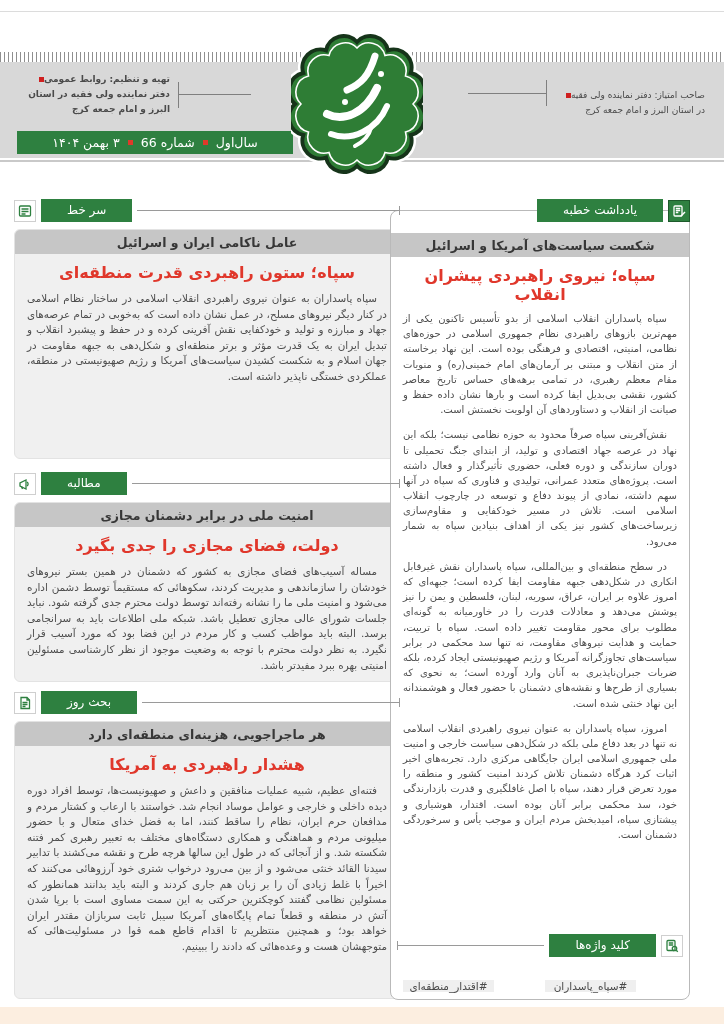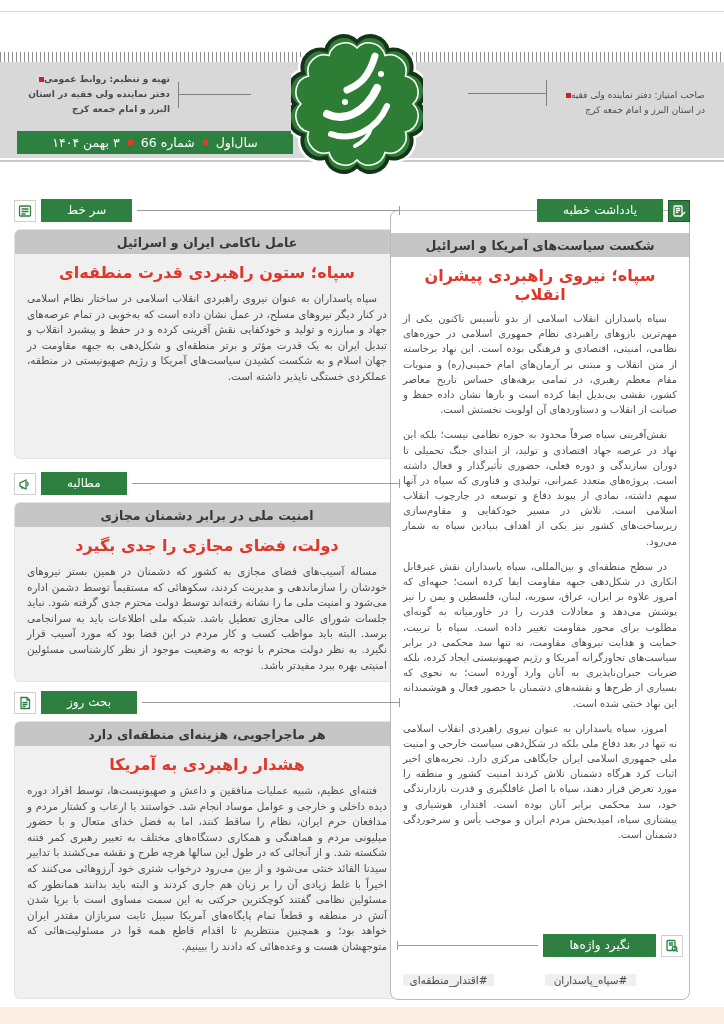--- a/index.html
+++ b/index.html
@@ -66,21 +66,21 @@
   
   #note-box { background:#ffffff; border:1px solid #b9b9b9; border-radius:8px; overflow:hidden;
               margin-top:-13px; height:790px; position:relative; z-index:1; padding-bottom:8px; }
   #note-box .kicker { margin-top:22px; }
   #note-paras { height:618px; overflow:hidden; padding:0 4px; }
   #note-paras .para { color:#4e4e4e; font-size:10px; line-height:1.52; text-align:justify;
                       text-indent:10px; padding:0 8px; margin-bottom:10px; }
 
   #keywords-row { margin:4px 6px 0; }
   #tags { display:grid; grid-template-columns:1fr 1fr; gap:8px 10px; margin:10px 12px 0; direction:rtl; }
-  .tag { display:flex; align-items:center; height:24px; direction:rtl;gap:32px; }
+  .tag { display:flex; align-items:flex-end; height:24px; direction:rtl;gap:32px; }
   .tag-bar { width:5px; background:#2e8040; margin-left:4px; }
   .tag-label { flex:1; background:#efefef; color:#4a4a4a; font-size:10.5px;
                display:flex; align-items:center; justify-content:center; }
 
   .cream-band { position:absolute; top:1007px; left:0; right:0; height:17px; background:#fceee0; }
 
   svg.glyph { display:block; }
 </style>
 </head>
 <body>
@@ -223,21 +223,21 @@
         <span class="sec-icon">
           <svg class="glyph" width="14" height="14" viewBox="0 0 14 14">
               <g stroke="#2e8040" stroke-width="1.3" fill="none">
                 <rect x="2" y="1.5" width="8" height="10" rx="1"></rect>
                 <path d="M3.8 4h4.4M3.8 6h4.4"></path>
                 <circle cx="9.5" cy="9.5" r="2.2"></circle>
                 <path d="M11.2 11.2l1.6 1.6"></path>
               </g>
             </svg>
         </span>
-        <span class="green-label">نگیرد واژه‌ها</span>
+        <span class="green-label">کلید واژه‌ها</span>
         <span class="h-rule"></span>
         <span class="tick"></span>
       </div>
 
       <div id="tags">
         <div class="tag">
           <span class="tag-bar"></span>
           <span class="tag-label">#سپاه_پاسداران</span>
         </div>
         <div class="tag">

